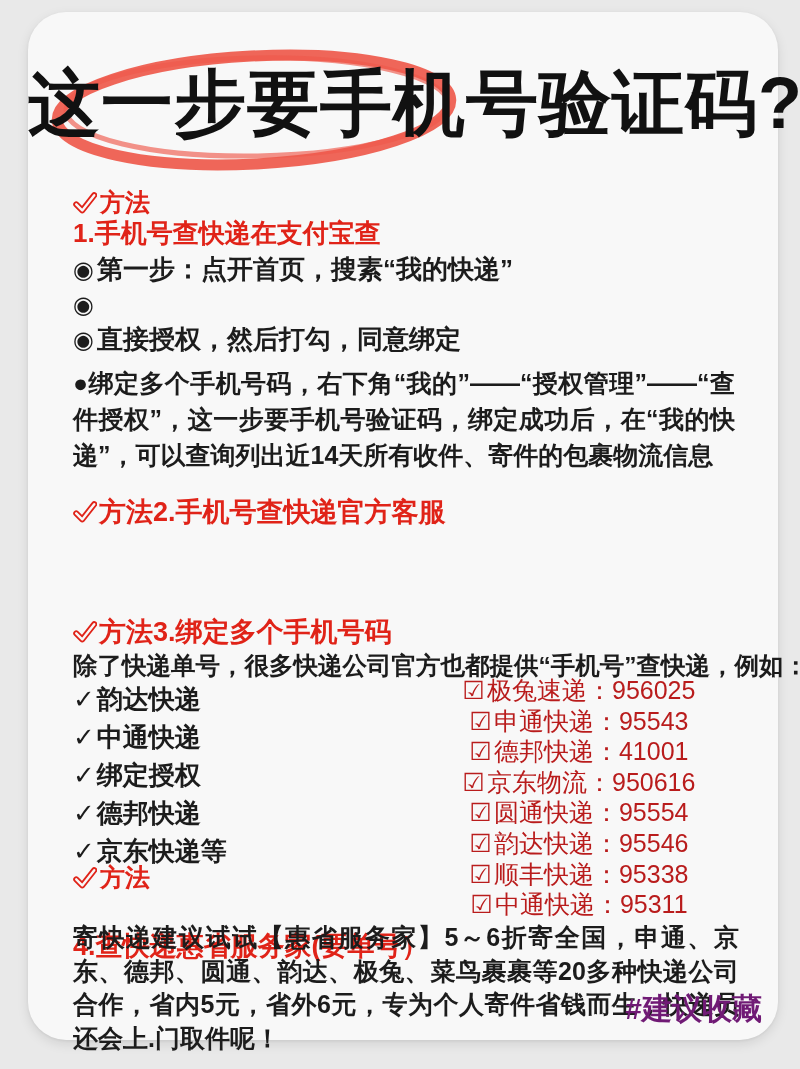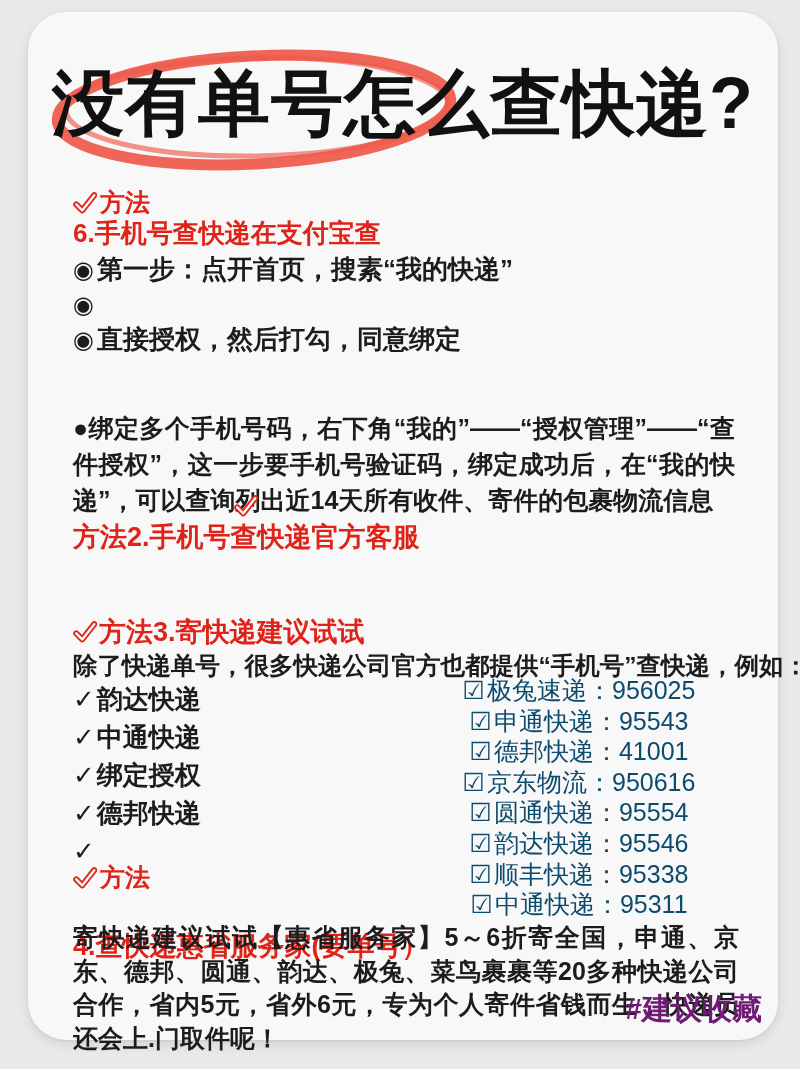--- a/index.html
+++ b/index.html
@@ -35,83 +35,83 @@
 
   
   .step { font-size:26px; font-weight:700; line-height:35px; white-space:nowrap; display:flex; align-items:center; }
   .step .bullet { margin-right:3px; font-size:24px; }
   .para { font-weight:700; }
   .note-para { font-size:25px; line-height:36px; width:662px; text-align:justify; }
   .body2 { font-size:25px; line-height:35px; width:668px; text-align:justify; }
   .intro3 { font-size:24.5px; font-weight:700; white-space:nowrap; }
   .courier-item { font-size:26px; font-weight:700; line-height:38px; white-space:nowrap; display:flex; align-items:center; }
   .courier-item .chk { margin-right:2px; }
-  .hotline-col { width:250px; text-align:center; font-size:25px; font-weight:500; line-height:30.6px; color:#0c4a6e; }
+  .hotline-col { width:250px; text-align:center; font-size:25px; font-weight:500; line-height:30.6px; color:#b91c1c; }
   .hotline-item { white-space:nowrap; }
   .hotline-item .box { margin-right:2px; }
   .body4 { font-size:25px; line-height:33.5px; width:666px; text-align:justify; }
   .hashtag { position:absolute; top:977px; right:16px; font-size:30px; font-weight:900; color:#701a75; white-space:nowrap; }
 </style>
 </head>
 <body>
 
 <div class="page">
   <div class="card">
 
     <svg class="circle-svg" viewBox="0 0 412 128" aria-hidden="true">
       <g transform="rotate(-3 206 64)">
         <ellipse cx="206" cy="64" rx="197" ry="54" fill="none" stroke="#ee594b" stroke-width="11" stroke-linecap="round" opacity="0.92"></ellipse>
         <ellipse cx="209" cy="61" rx="191" ry="49" fill="none" stroke="#ee594b" stroke-width="5" opacity="0.65" transform="rotate(2 206 64)"></ellipse>
       </g>
     </svg>
 
-    <h1 class="title">没有单号怎么查快递?</h1>
+    <h1 class="title">这一步要手机号验证码?</h1>
 
     <div class="abs tag-row" style="left:45px; top:174px;">
       <svg class="chk-svg" viewBox="0 0 26 26" aria-hidden="true">
         <path d="M3.5 14.5 L10 21 L23 4.5" fill="none" stroke="#e02318" stroke-width="6.5" stroke-linecap="round" stroke-linejoin="round"></path>
         <path d="M3.5 14.5 L10 21 L23 4.5" fill="none" stroke="#f8f8f8" stroke-width="2.6" stroke-linecap="round" stroke-linejoin="round"></path>
       </svg>
       <span>方法</span>
     </div>
-    <div class="abs red-subheading" style="left:45px; top:204px;">6.手机号查快递在支付宝查</div>
+    <div class="abs red-subheading" style="left:45px; top:204px;">1.手机号查快递在支付宝查</div>
 
     <div class="abs" style="left:45px; top:240px;">
 
         <div class="step">
           <span class="bullet">◉</span>
           <span>第一步：点开首页，搜素“我的快递”</span>
         </div>
 
         <div class="step">
           <span class="bullet">◉</span>
         </div>
 
         <div class="step">
           <span class="bullet">◉</span>
           <span>直接授权，然后打勾，同意绑定</span>
         </div>
       </div>
 
-    <p class="abs para note-para" style="left:45px; top:353px;margin-top:45px;"><span>●</span><span>绑定多个手机号码，右下角“我的”——“授权管理”——“查件授权”，这一步要手机号验证码，绑定成功后，在“我的快递”，可以查询列出近14天所有收件、寄件的包裹物流信息</span></p>
+    <p class="abs para note-para" style="left:45px; top:353px;"><span>●</span><span>绑定多个手机号码，右下角“我的”——“授权管理”——“查件授权”，这一步要手机号验证码，绑定成功后，在“我的快递”，可以查询列出近14天所有收件、寄件的包裹物流信息</span></p>
 
-    <div class="abs red-heading-row" style="left:45px; top:482px;flex-direction:column;">
+    <div class="abs red-heading-row" style="left:45px; top:482px;">
       <svg class="chk-svg" viewBox="0 0 26 26" aria-hidden="true">
         <path d="M3.5 14.5 L10 21 L23 4.5" fill="none" stroke="#e02318" stroke-width="6.5" stroke-linecap="round" stroke-linejoin="round"></path>
         <path d="M3.5 14.5 L10 21 L23 4.5" fill="none" stroke="#f8f8f8" stroke-width="2.6" stroke-linecap="round" stroke-linejoin="round"></path>
       </svg>
       <span>方法2.手机号查快递官方客服</span>
     </div>
 
     <div class="abs red-heading-row" style="left:45px; top:602px;">
       <svg class="chk-svg" viewBox="0 0 26 26" aria-hidden="true">
         <path d="M3.5 14.5 L10 21 L23 4.5" fill="none" stroke="#e02318" stroke-width="6.5" stroke-linecap="round" stroke-linejoin="round"></path>
         <path d="M3.5 14.5 L10 21 L23 4.5" fill="none" stroke="#f8f8f8" stroke-width="2.6" stroke-linecap="round" stroke-linejoin="round"></path>
       </svg>
-      <span>方法3.寄快递建议试试</span>
+      <span>方法3.绑定多个手机号码</span>
     </div>
     <div class="abs intro3" style="left:45px; top:637px;">除了快递单号，很多快递公司官方也都提供“手机号”查快递，例如：</div>
 
     <div class="abs" style="left:45px; top:668px;">
 
         <div class="courier-item">
           <span class="chk">✓</span>
           <span>韵达快递</span>
         </div>
 
@@ -125,20 +125,21 @@
           <span>绑定授权</span>
         </div>
 
         <div class="courier-item">
           <span class="chk">✓</span>
           <span>德邦快递</span>
         </div>
 
         <div class="courier-item">
           <span class="chk">✓</span>
+          <span>京东快递等</span>
         </div>
       </div>
 
     <div class="abs hotline-col" style="left:426px; top:663px;">
 
         <div class="hotline-item">
           <span class="box">☑</span><span>极兔速递：956025</span>
         </div>
 
         <div class="hotline-item">

